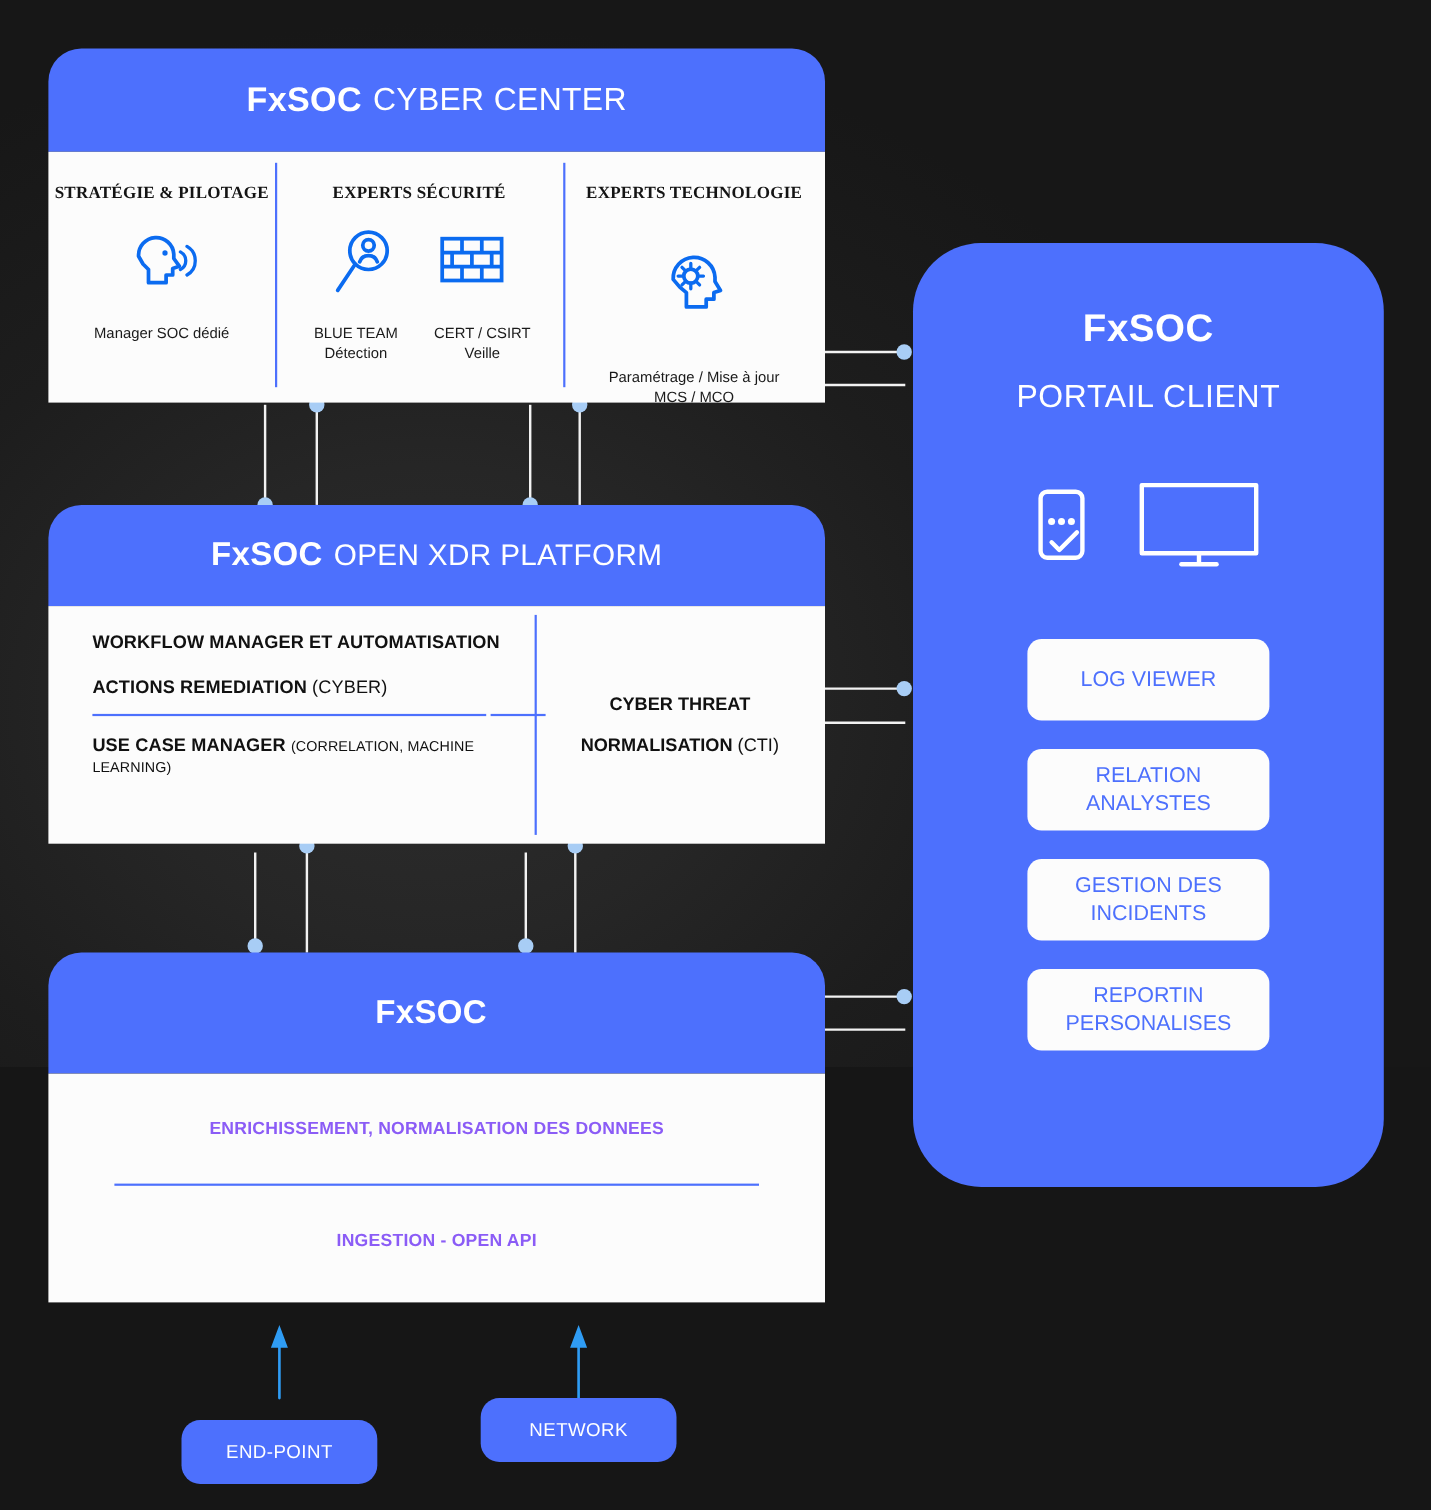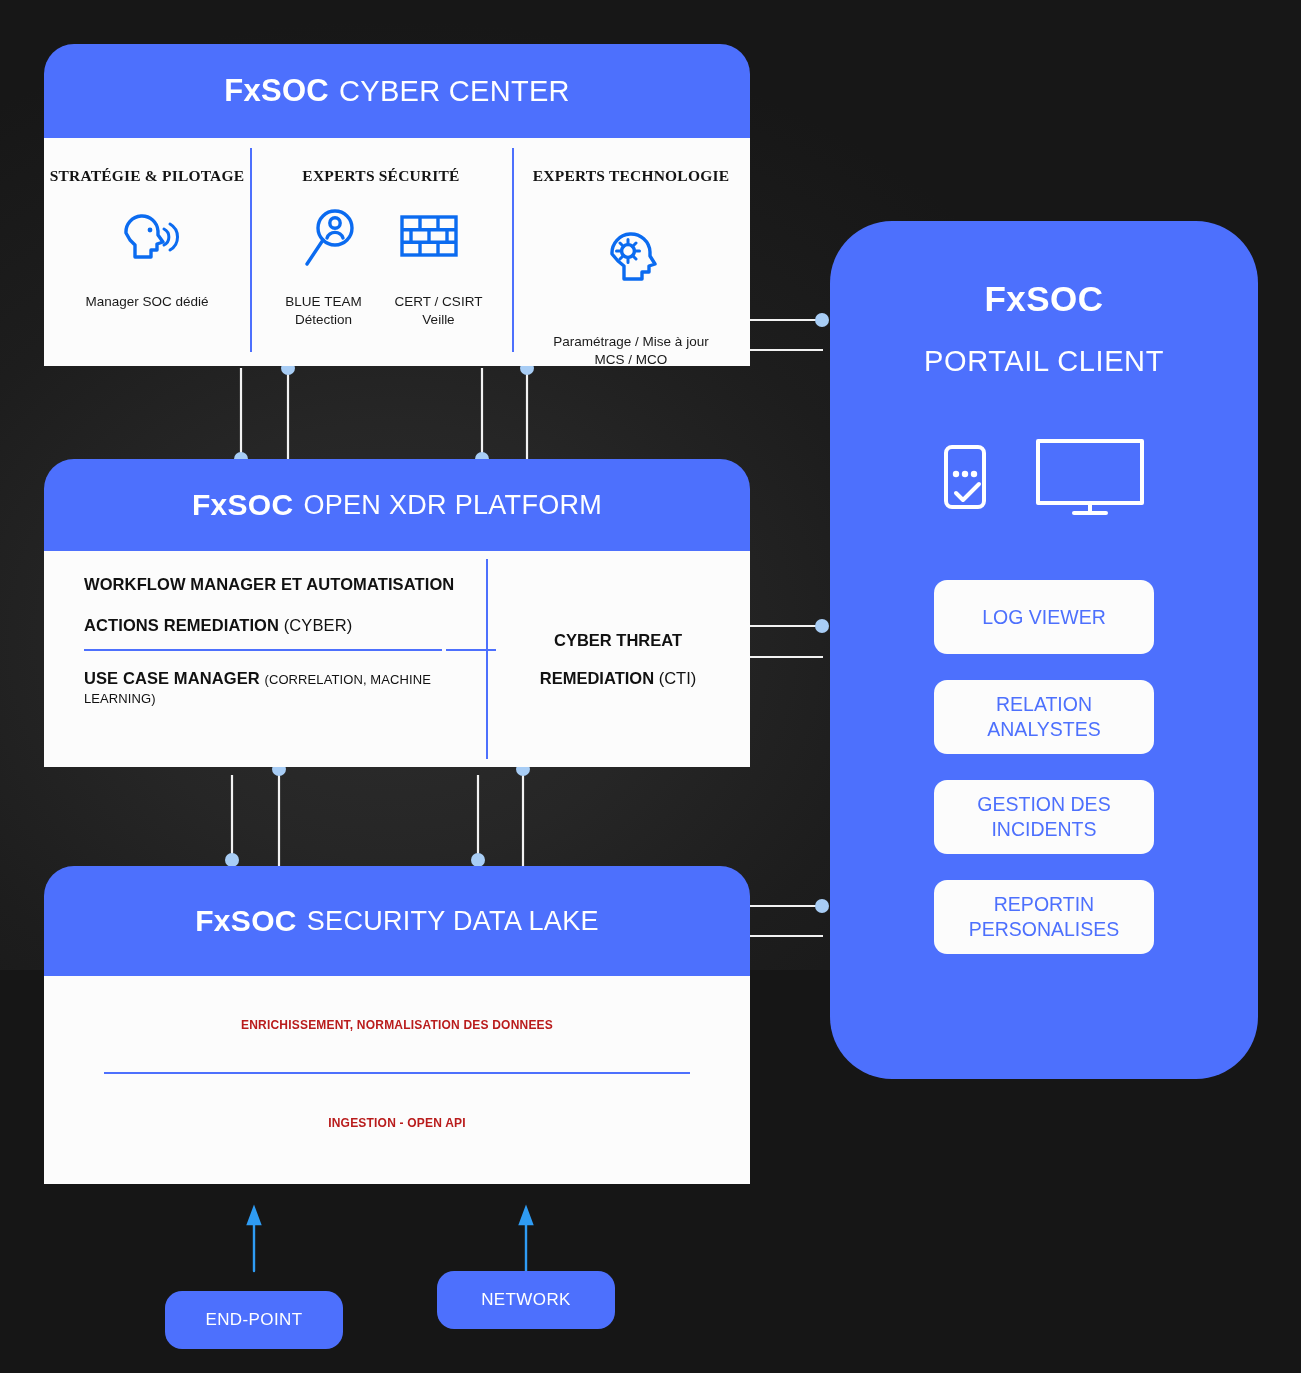--- a/index.html
+++ b/index.html
@@ -102,21 +102,21 @@
   }
   .xdr-rule.seg2 { width: 50px; margin-left: 362px; margin-top: -16px; }
   .cti-line { font-size: 16.5px; color: #111; text-align: center; }
   .cti-line b { font-weight: bold; }
 
   
   #lake { left: 44px; top: 866px; width: 706px; }
   #lake .panel-head { height: 110px; font-size: 27px; }
   #lake .panel-head .brand { font-size: 30px; margin-right: 10px; }
   #lake .panel-body { height: 208px; padding-top: 42px; text-align: center; }
-  .lake-line { font-size: 12px; font-weight: bold; color: #b91c1c; letter-spacing: .2px; }
+  .lake-line { font-size: 16px; font-weight: bold; color: #8b5cf6; letter-spacing: .2px; }
   .lake-rule { height: 2px; background: #4d70fd; width: 586px; margin: 40px auto 42px; }
 
   
   #portal {
     position: absolute; left: 830px; top: 221px;
     width: 428px; height: 858px;
     background: #4d70fd;
     border-radius: 62px;
     display: flex; flex-direction: column; align-items: center;
     padding-top: 58px;
@@ -305,31 +305,30 @@
         <div class="xdr-line" style="margin-top:18px">
           <b>USE CASE MANAGER</b>
           <span class="light small">(CORRELATION, MACHINE LEARNING)</span>
         </div>
       </div>
       <div class="xdr-right">
         <div class="cti-line">
           <b>CYBER THREAT</b>
         </div>
         <div class="cti-line">
-          <b>REMEDIATION</b>
+          <b>NORMALISATION</b>
           <span>(CTI)</span>
         </div>
       </div>
     </div>
   </div>
 
   <div class="panel" id="lake">
     <div class="panel-head">
       <span class="brand">FxSOC</span>
-      <span class="rest">SECURITY DATA LAKE</span>
     </div>
     <div class="panel-body">
       <div class="lake-line">ENRICHISSEMENT, NORMALISATION DES DONNEES</div>
       <div class="lake-rule"></div>
       <div class="lake-line">INGESTION - OPEN API</div>
     </div>
   </div>
 
   <div id="portal">
     <div class="portal-brand">FxSOC</div>

